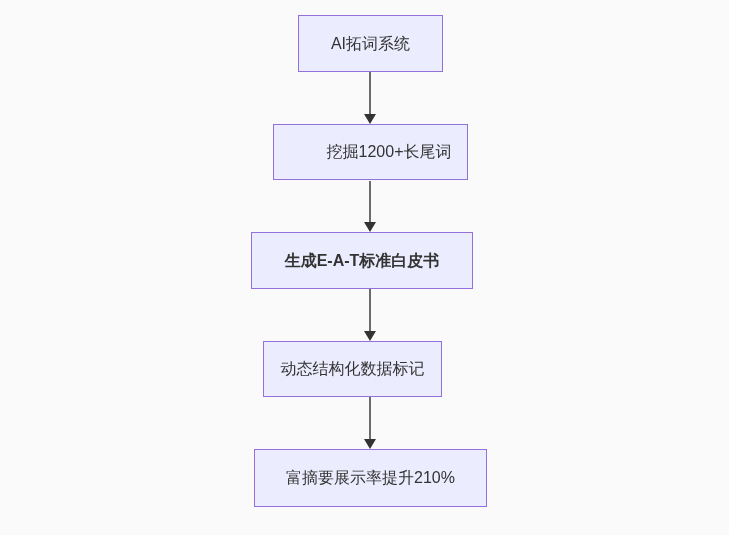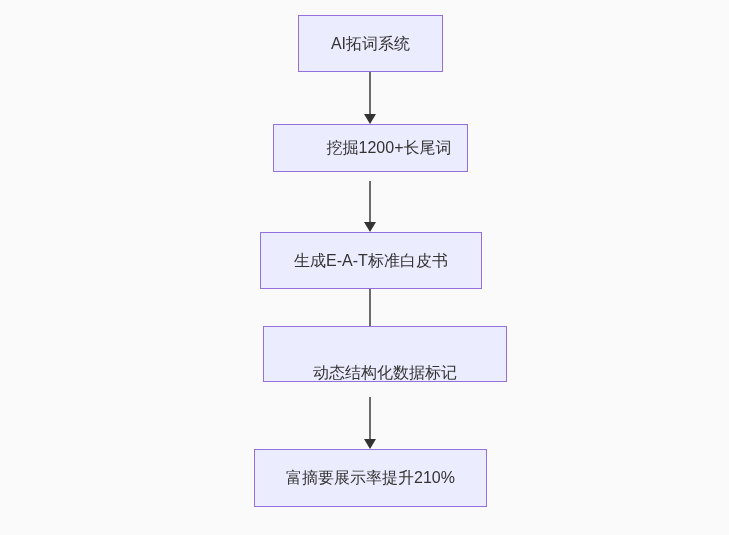--- a/index.html
+++ b/index.html
@@ -22,23 +22,23 @@
     border: 1px solid #9370DB;
     color: #333333;
     font-size: 16px;
     line-height: 1;
     display: flex;
     align-items: center;
     justify-content: center;
     text-align: center;
   }
   .node-1 { left: 298px; top: 15px;  width: 145px; height: 57px; }
-  .node-2 { left: 273px; top: 124px; width: 195px; height: 48px; padding-left: 37px; }
-  .node-3 { left: 260px; top: 232px; width: 222px; height: 57px; }
-  .node-4 { left: 263px; top: 326px; width: 244px; height: 56px; align-items: flex-end; }
+  .node-2 { left: 273px; top: 124px; width: 195px; height: 56px; padding-left: 37px; }
+  .node-3 { left: 251px; top: 232px; width: 222px; height: 57px; font-weight: bold; }
+  .node-4 { left: 263px; top: 341px; width: 179px; height: 56px; }
   .node-5 { left: 254px; top: 449px; width: 233px; height: 58px; }
 
   .flow-arrow {
     position: absolute;
     left: 364px;
     width: 12px;
   }
   .arrow-1 { top: 72px;  height: 52px; }
   .arrow-2 { top: 181px; height: 51px; }
   .arrow-3 { top: 289px; height: 52px; }

